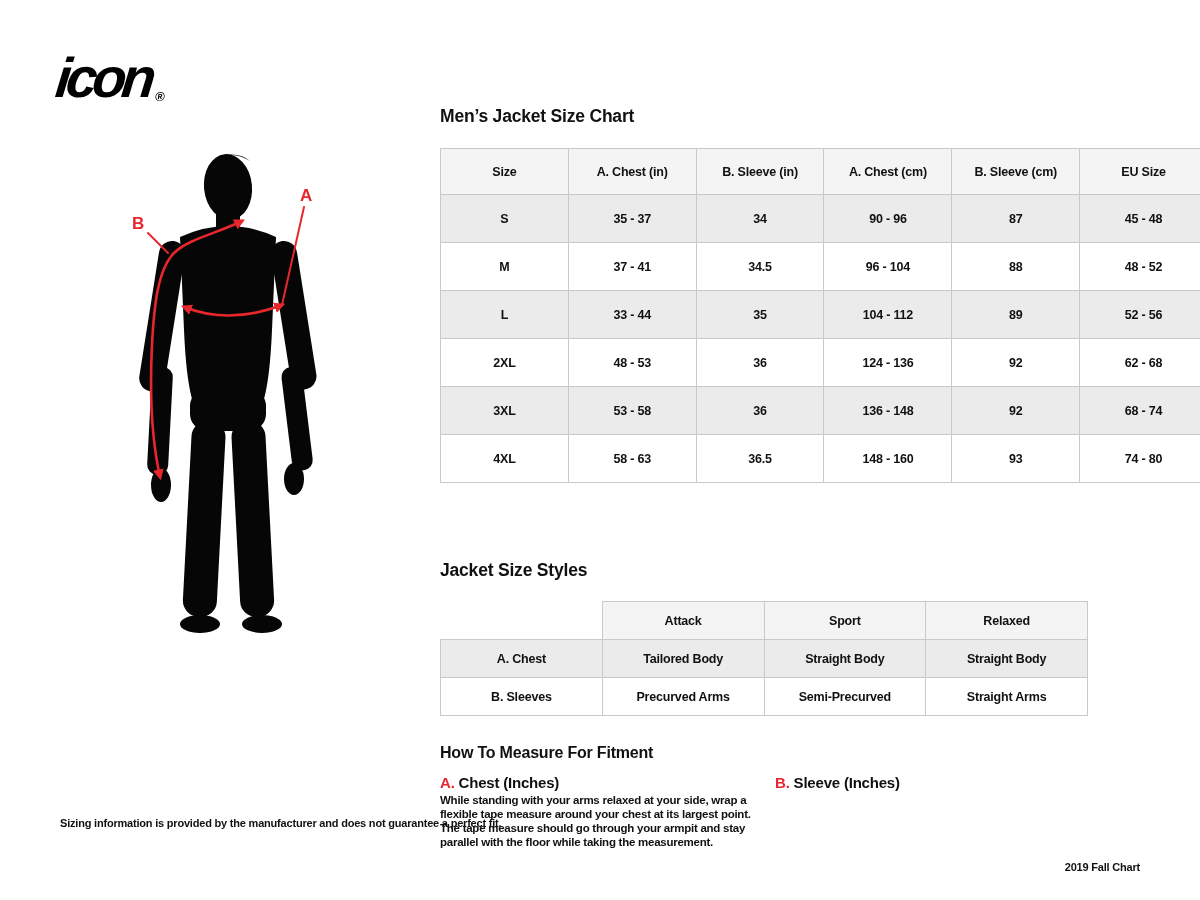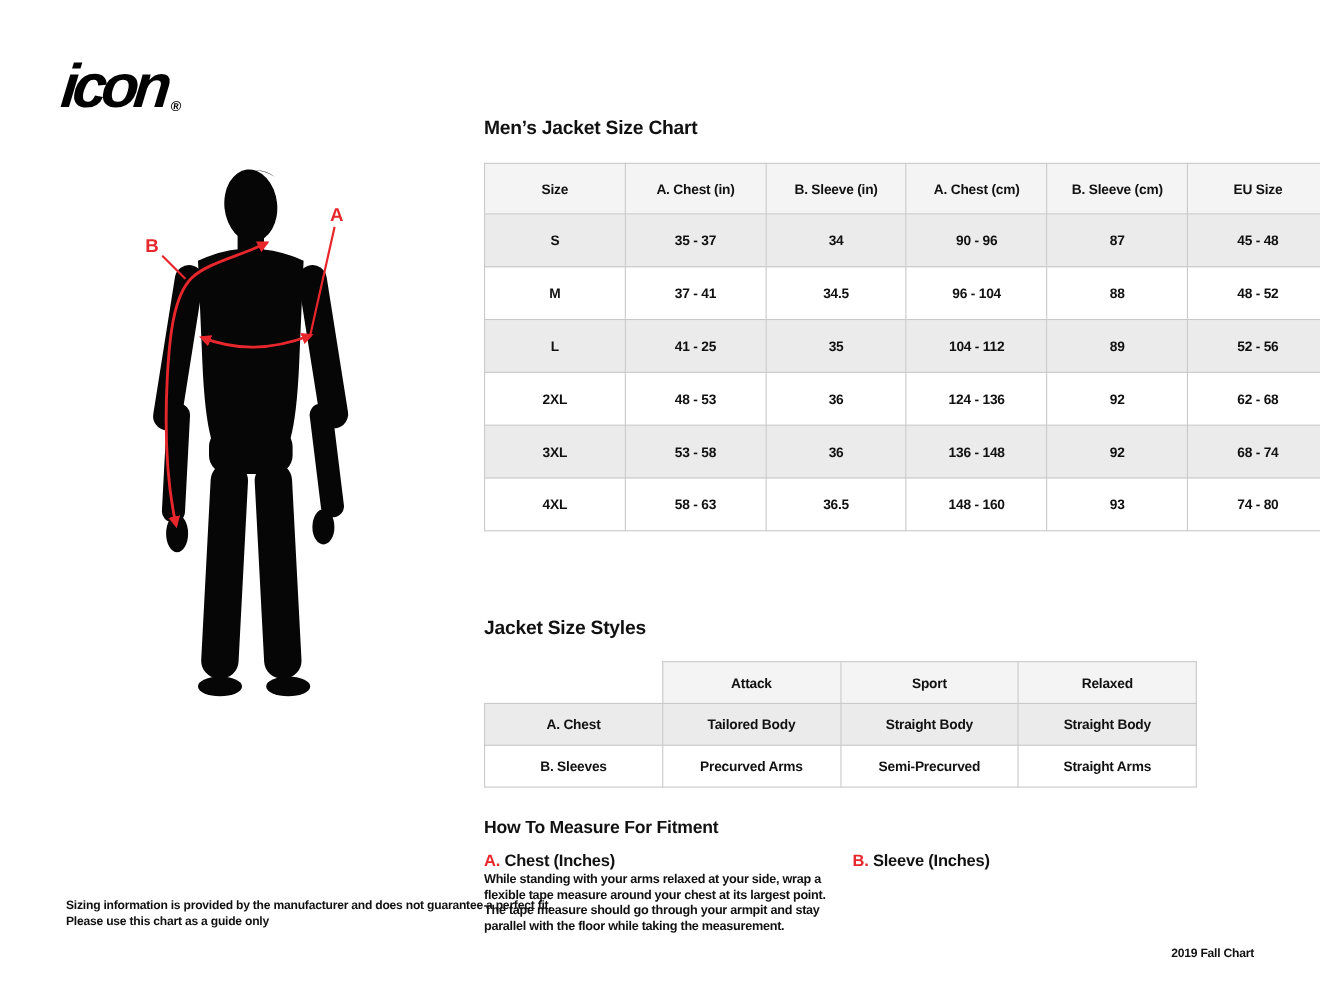--- a/index.html
+++ b/index.html
@@ -139,21 +139,21 @@
       <tr>
         <td>M</td>
         <td>37 - 41</td>
         <td>34.5</td>
         <td>96 - 104</td>
         <td>88</td>
         <td>48 - 52</td>
       </tr>
       <tr>
         <td>L</td>
-        <td>41 - 25</td>
+        <td>33 - 44</td>
         <td>35</td>
         <td>104 - 112</td>
         <td>89</td>
         <td>52 - 56</td>
       </tr>
       <tr>
         <td>2XL</td>
         <td>48 - 53</td>
         <td>36</td>
         <td>124 - 136</td>
@@ -213,16 +213,15 @@
     <div class="measure-label"><span class="prefix">A.</span> <span>Chest (Inches)</span></div>
     <div class="measure-body">While standing with your arms relaxed at your side, wrap a flexible tape measure around your chest at its largest point. The tape measure should go through your armpit and stay parallel with the floor while taking the measurement.</div>
   </div>
   <div class="measure-col">
     <div class="measure-label"><span class="prefix">B.</span> <span>Sleeve (Inches)</span></div>
   </div>
 </div>
 
 <div class="abs disclaimer">
   <div>Sizing information is provided by the manufacturer and does not guarantee a perfect fit.</div>
-  <div>Please use this chart as a guide only</div>
 </div>
 
 <div class="abs chart-version">2019 Fall Chart</div>
 
 </body></html>

